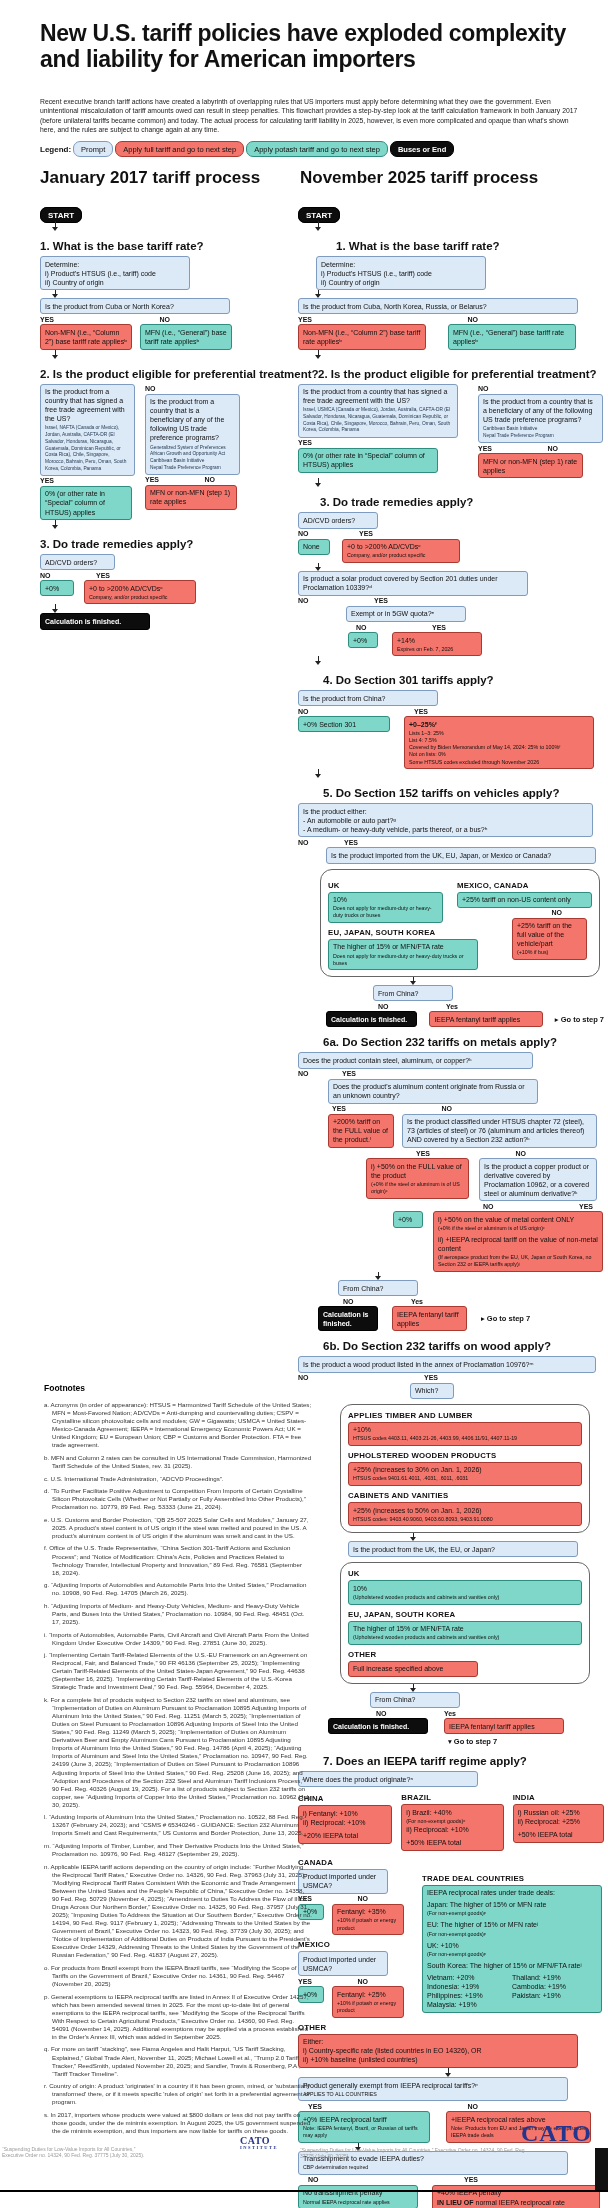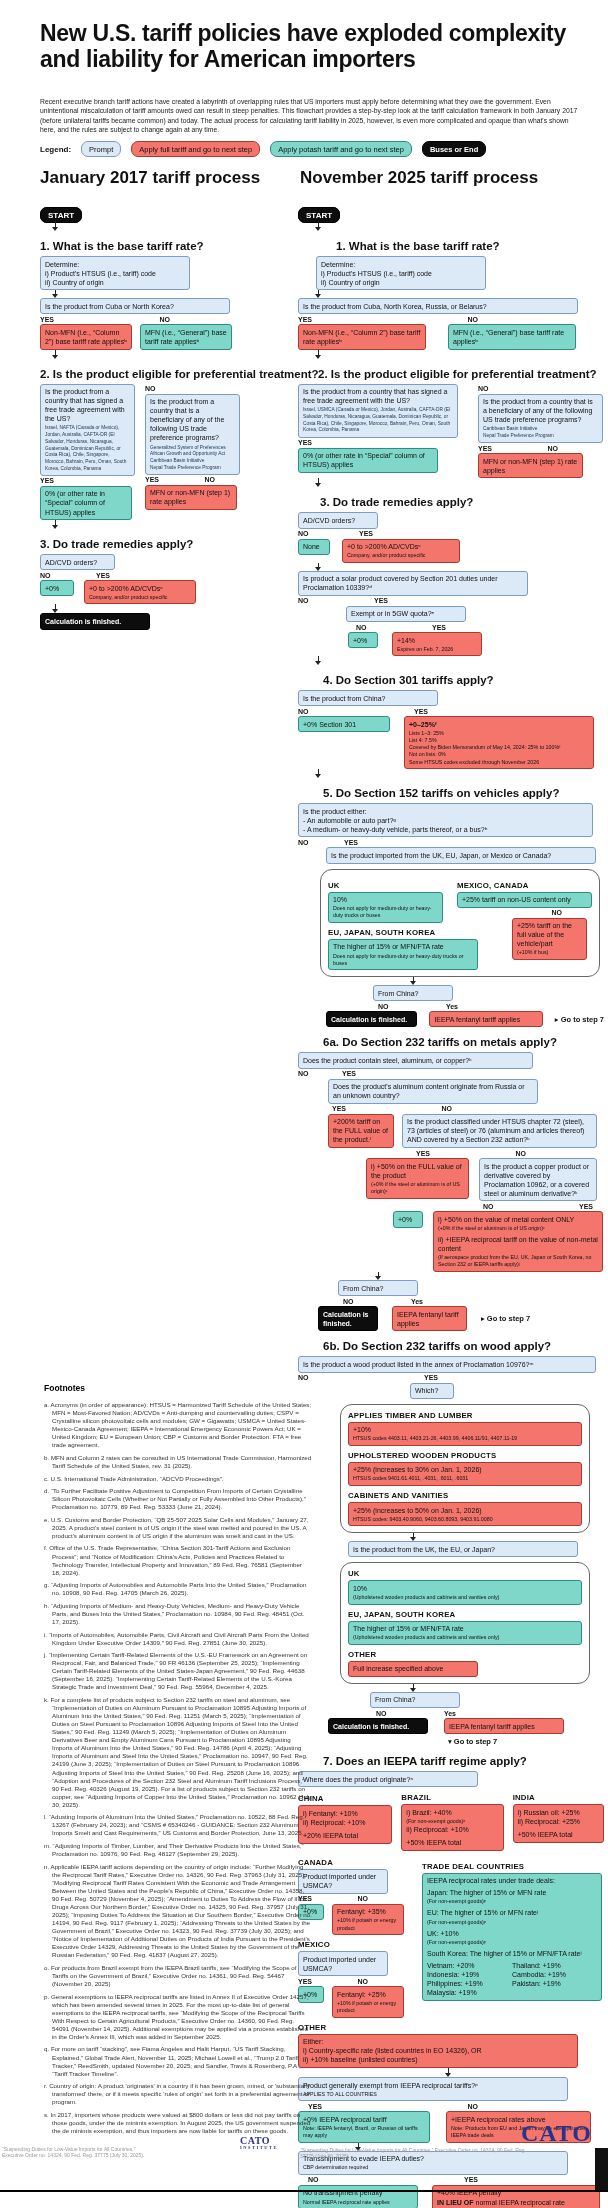--- a/index.html
+++ b/index.html
@@ -1,20 +1,20 @@
 <!DOCTYPE html>
 <html><head>
 <meta charset="utf-8">
 <style>
   html,body{margin:0;padding:0;background:#fff}
   .page{position:relative;width:608px;height:2208px;background:#fff;overflow:hidden;
         font-family:"Liberation Sans",sans-serif;color:#111}
   .title{position:absolute;left:40px;top:20px;font-size:23px;line-height:1.15;font-weight:800;letter-spacing:-.3px}
   .intro{position:absolute;left:40px;top:90px;width:545px;font-size:6.8px;line-height:1.4;color:#222}
-  .legend{position:absolute;left:40px;top:141px;display:flex;gap:10px;align-items:center}
+  .legend{position:absolute;left:40px;top:141px;display:flex;gap:2px;align-items:center}
   .legend .lab{font-size:8px;font-weight:800}
   .chip{padding:2.5px 7px;border-radius:7px;border:1px solid;font-size:7.5px}
   .colt{position:absolute;font-size:17px;font-weight:800}
   .t17{left:40px;top:168px}.t25{left:300px;top:168px}
   .col{position:absolute}
   .col17{left:40px;top:203px;width:200px}
   .col25{left:298px;top:203px;width:306px}
   .box{border:1px solid;border-radius:3px;padding:2.5px 4px;font-size:7px;line-height:1.3;box-sizing:border-box}
   .q{background:#dce9f7;border-color:#7e9cc0}
   .red{background:#f4756c;border-color:#a93a31}
@@ -491,21 +491,21 @@
           </div>
         <div class="row" style="gap:8px">
           <div class="box teal" style="width:26px">+0%</div>
           <div class="box red" style="width:72px">
             <span>Fentanyl: +25%</span>
             <div class="small">+10% if potash or energy product</div>
           </div>
         </div>
       </div>
       <div style="width:180px">
-        <div class="ch" style="margin-top:4px">TRADE DEAL COUNTRIES</div>
+        <div class="ch" style="margin-top:16px">TRADE DEAL COUNTRIES</div>
         <div class="box teal">
           <div>IEEPA reciprocal rates under trade deals:</div>
           <div style="margin-top:3px">Japan: The higher of 15% or MFN rate</div>
           <div class="small">(For non-exempt goods)ᵖ</div>
           <div style="margin-top:3px">EU: The higher of 15% or MFN rateʲ</div>
           <div class="small">(For non-exempt goods)ᵖ</div>
           <div style="margin-top:3px">UK: +10%</div>
           <div class="small">(For non-exempt goods)ᵖ</div>
           <div style="margin-top:3px">South Korea: The higher of 15% or MFN/FTA rateʲ</div>
           <div class="row" style="flex-wrap:wrap;margin-top:3px">

